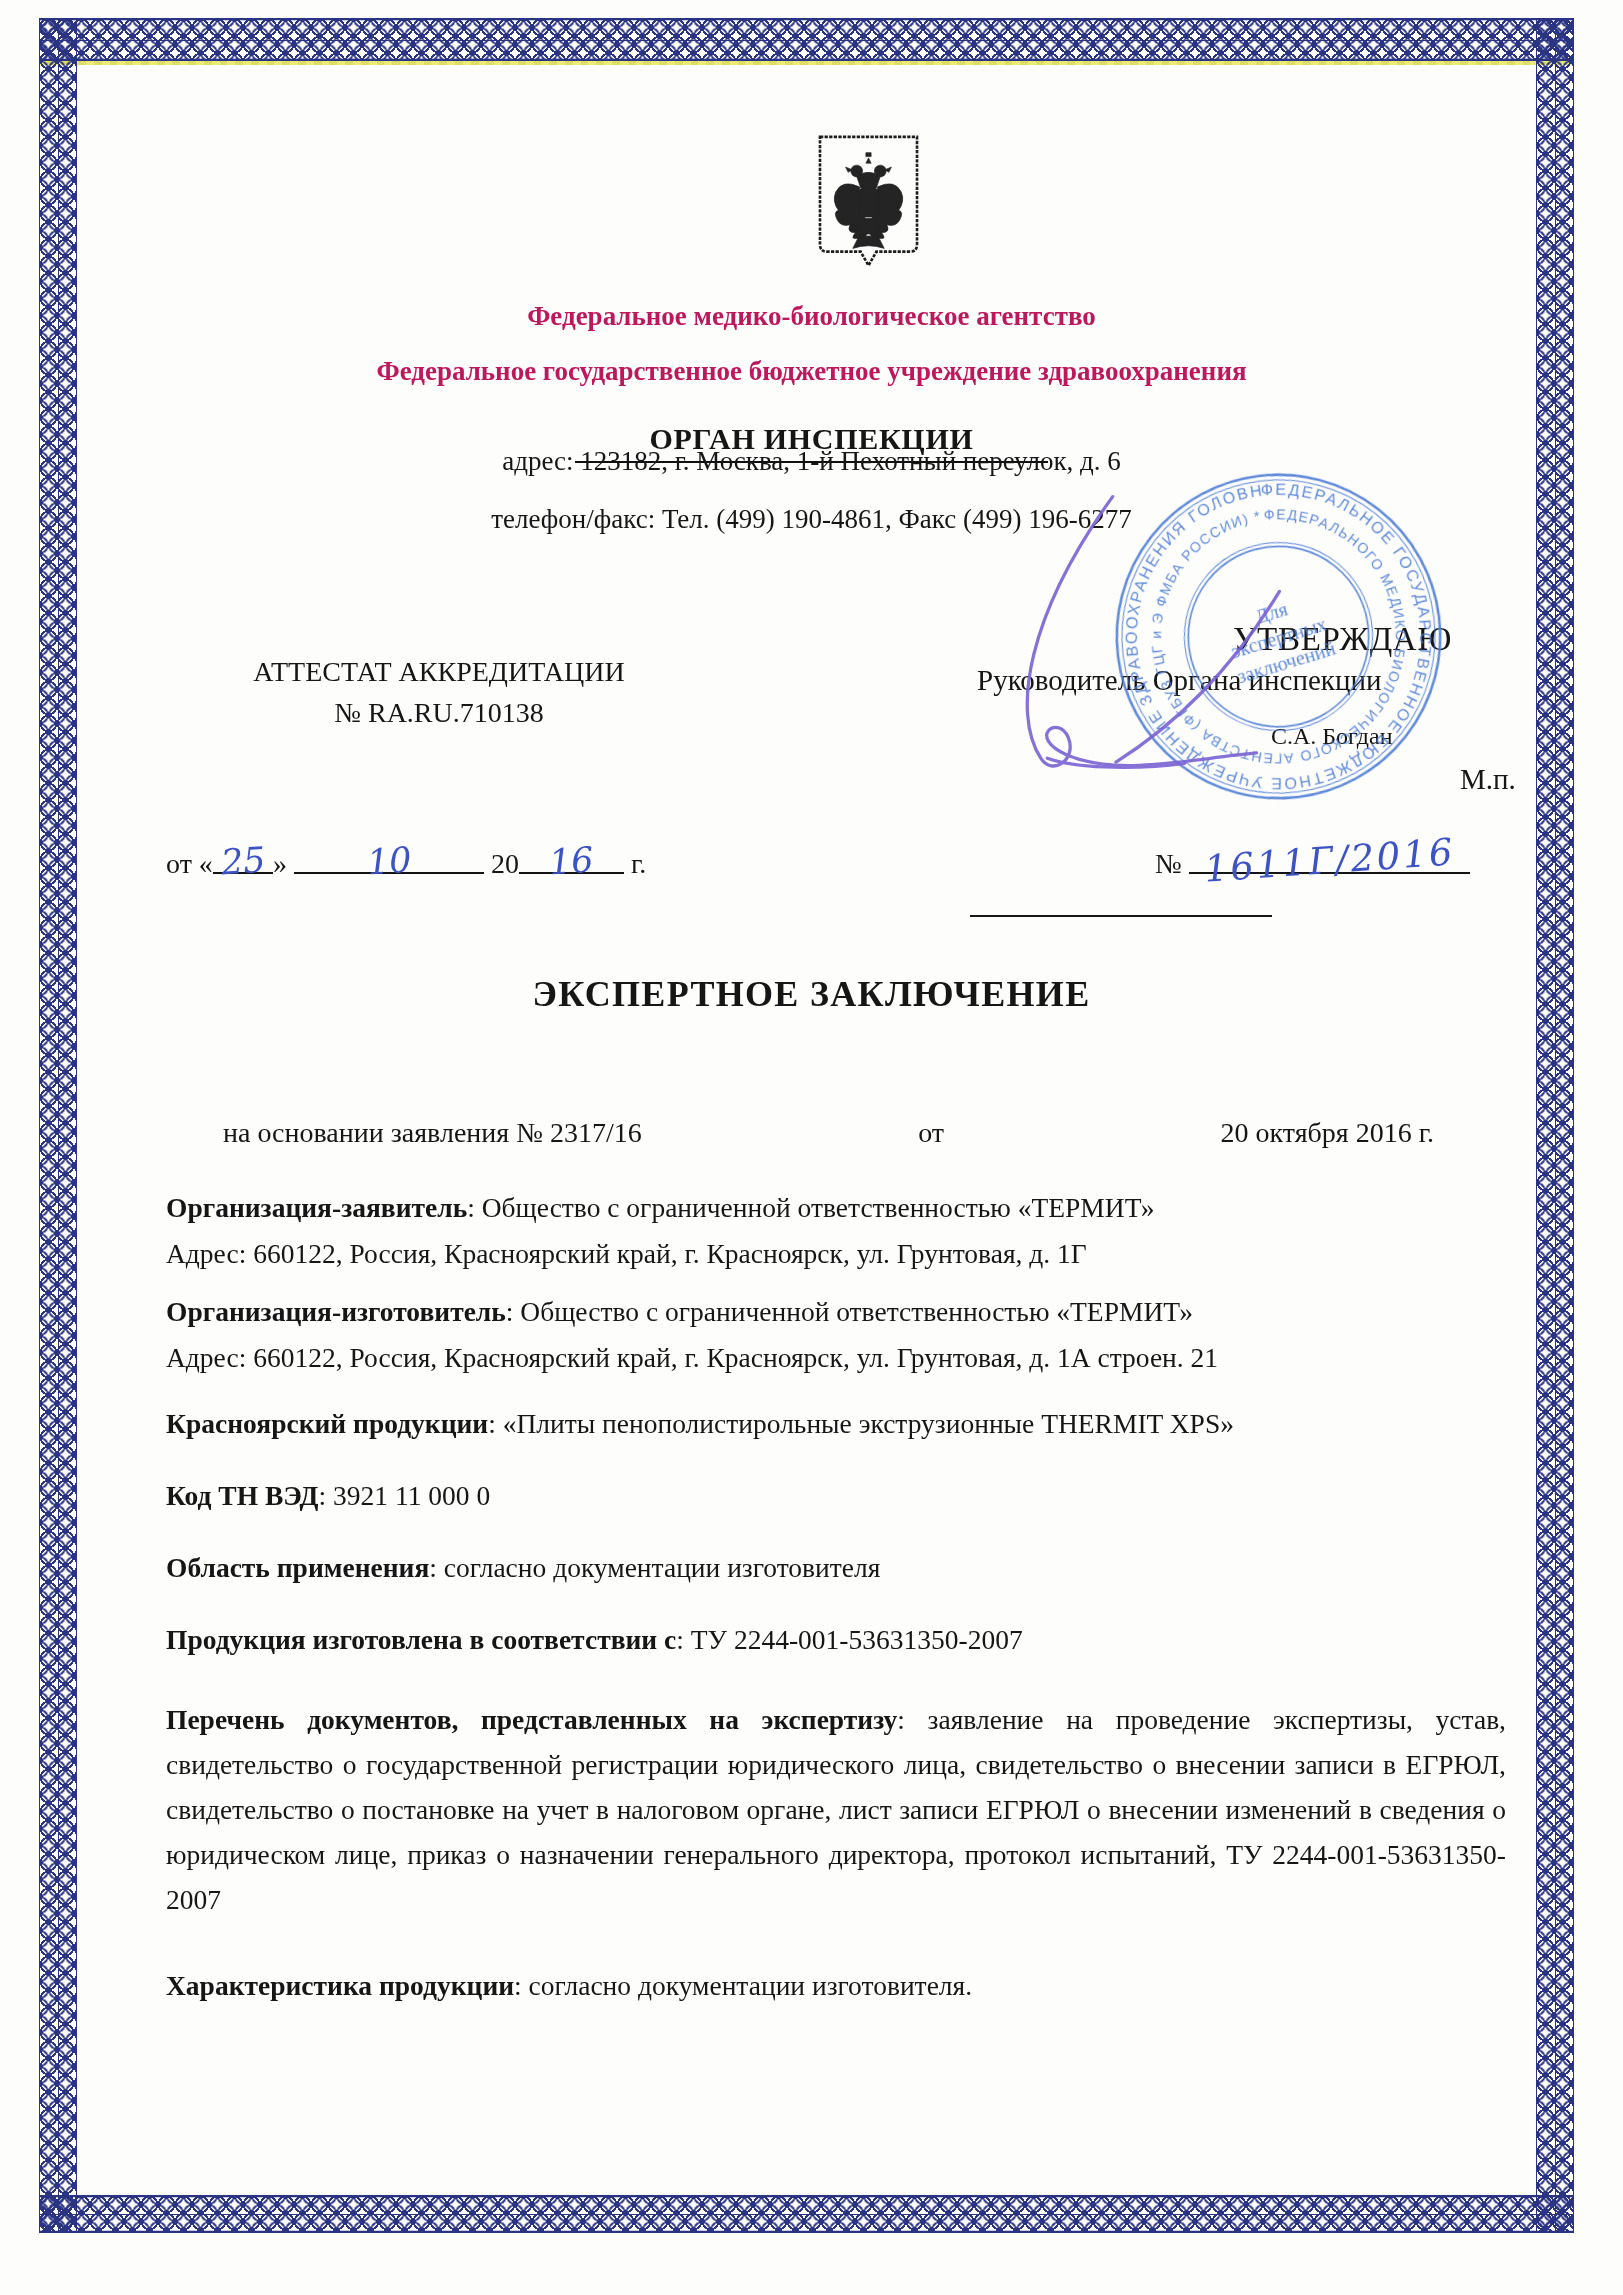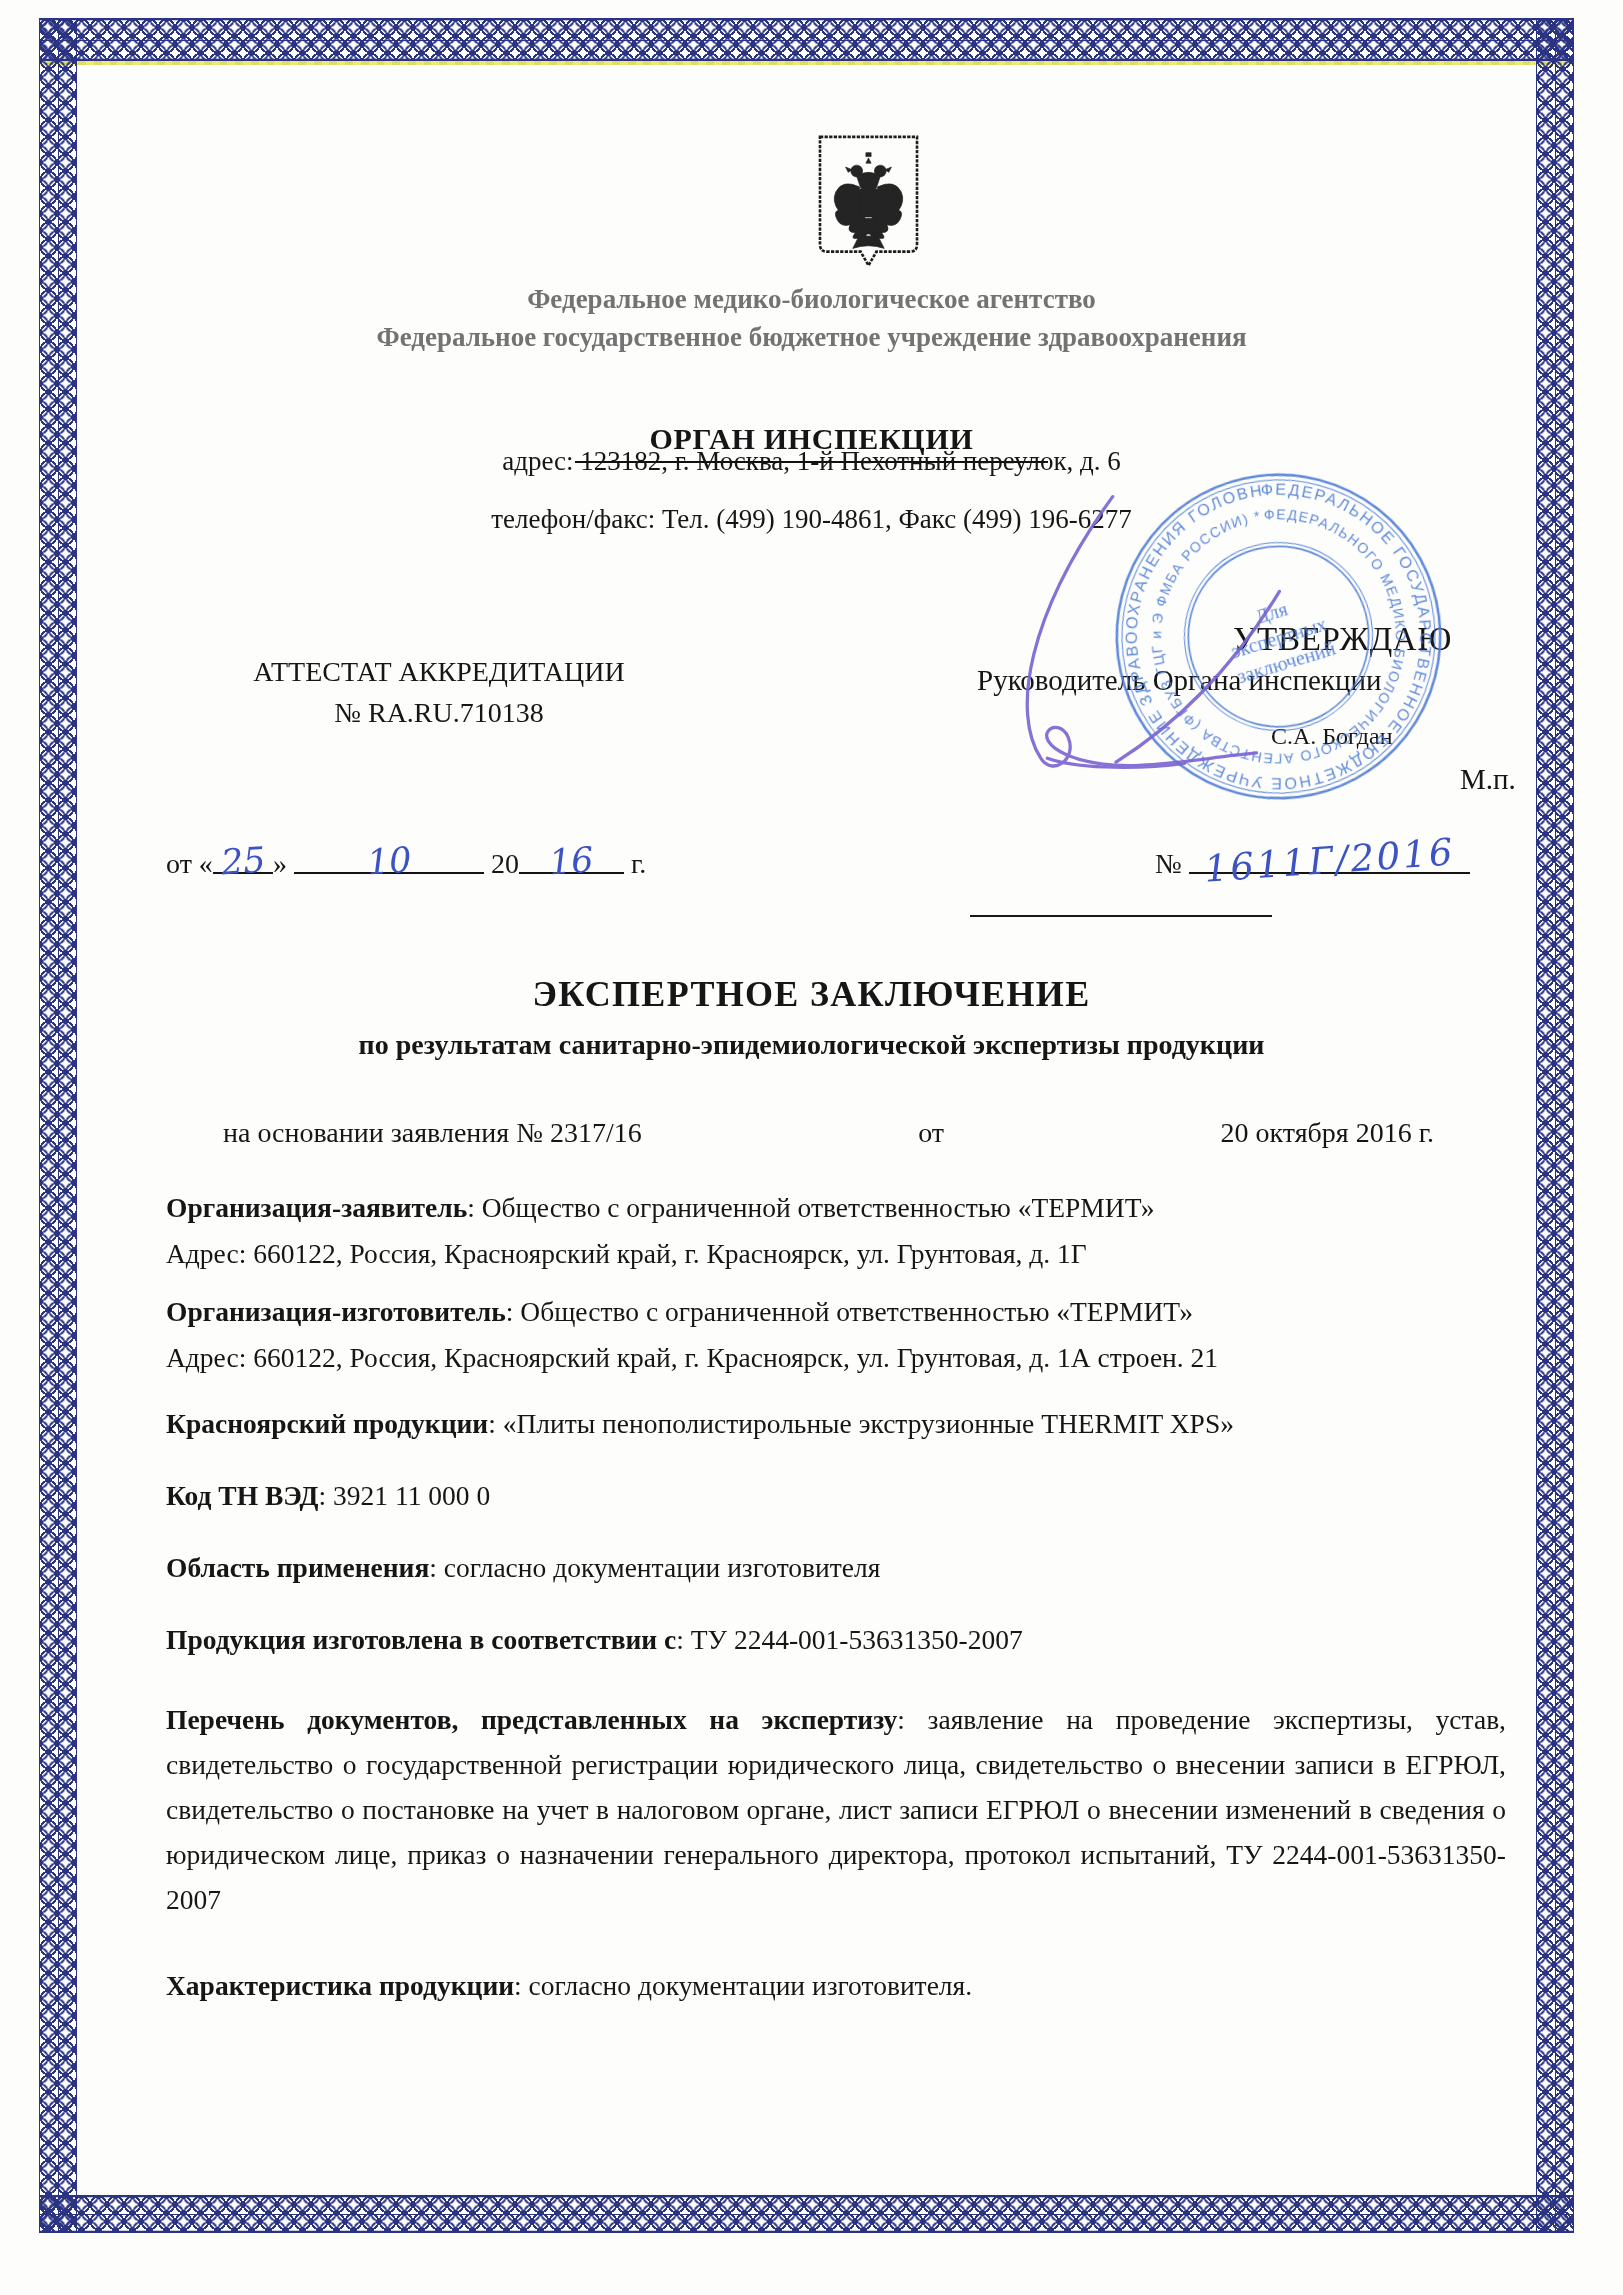--- a/index.html
+++ b/index.html
@@ -26,21 +26,21 @@
     background:repeating-linear-gradient(90deg,#eae75c 0 7.9px,#d6d84c 7.9px 15.7px);opacity:.85;}
   .band-bottom{bottom:62px;left:39px;right:49px;height:36px;}
   .band-left{top:18.3px;bottom:62px;left:39px;width:36px;}
   .band-right{top:18.3px;bottom:62px;right:49px;width:36px;}
 
   
   .abs{position:absolute;}
   .center-col{position:absolute;left:124px;width:1375px;text-align:center;}
   .b{font-weight:bold;}
 
-  .header-lines div{font-size:27px;font-weight:bold;line-height:38px;color:#737373;}
+  .header-lines div{font-size:27px;font-weight:bold;line-height:38px;color:#be185d;margin-top:17px;}
   .organ{font-size:30px;font-weight:bold;letter-spacing:0.7px;
     border-bottom:2.6px solid #101010;padding:0 75px 5.2px 75px;display:inline-block;}
   .addr{font-size:27px;}
 
   .attestat{font-size:28px;line-height:41px;}
   .approve-word{font-size:33px;letter-spacing:0.7px;}
   .head-title{font-size:29px;}
   .head-name{font-size:24px;}
   .seal-note{font-size:29px;}
 
@@ -162,21 +162,20 @@
 
   <div class="abs dateline" style="left:1155px;top:838px;">
     <span>№</span>
     <span class="fill" style="width:281px;">
         <span class="hw big">1611Г/2016</span>
       </span>
   </div>
 
   <div class="center-col" style="top:973px;">
     <div class="doc-title">ЭКСПЕРТНОЕ ЗАКЛЮЧЕНИЕ</div>
-    <div class="doc-subtitle">по результатам санитарно-эпидемиологической экспертизы продукции</div>
   </div>
 
   <div class="abs basis" style="left:223px;top:1117px;width:1211px;">
     <span>на основании заявления № 2317/16</span>
     <span>от</span>
     <span>20 октября 2016 г.</span>
   </div>
 
   <div class="field" style="top:1185px;">
     <span class="b">Организация-заявитель</span><span>: Общество с ограниченной ответственностью «ТЕРМИТ»</span><br>

